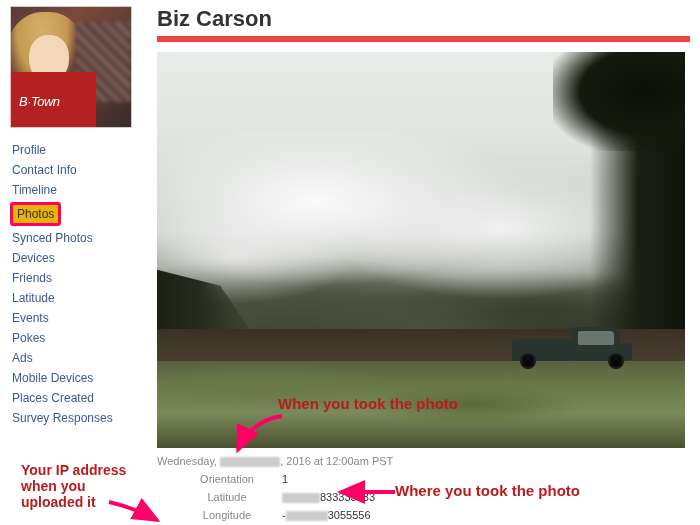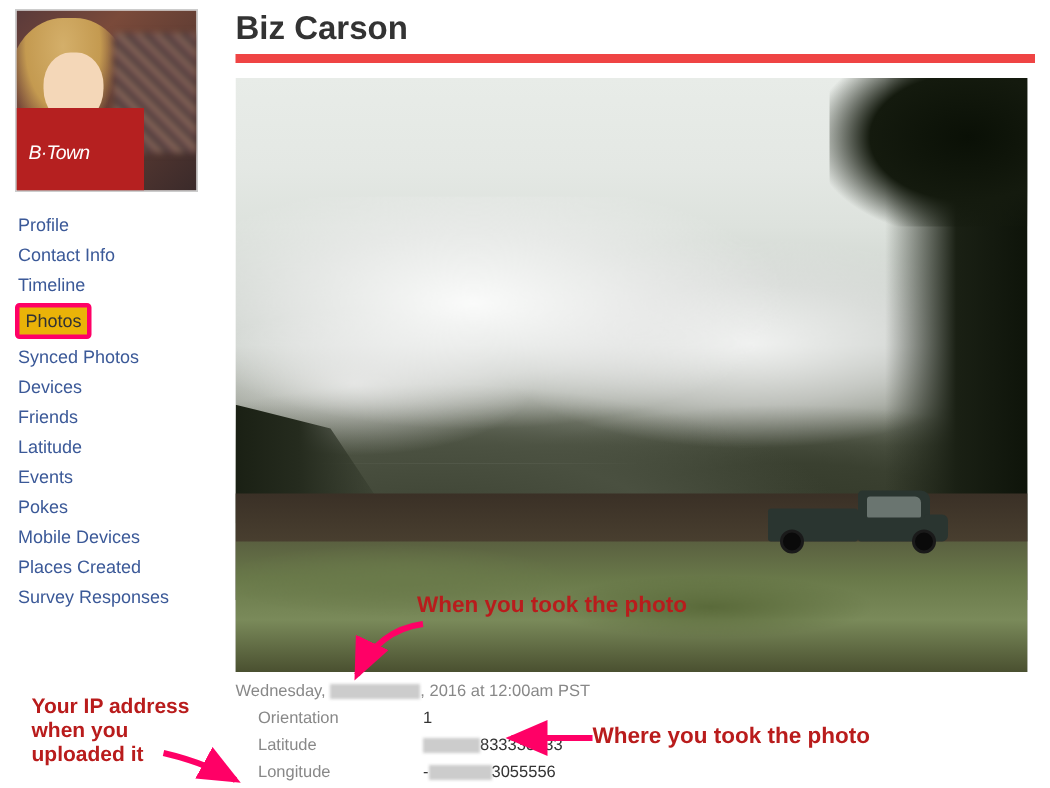--- a/index.html
+++ b/index.html
@@ -142,21 +142,21 @@
   .truck {
     position: absolute; right: 10%; bottom: 20%;
     width: 120px; height: 50px;
   }
   .truck .bed { position: absolute; left: 0; bottom: 8px; width: 60px; height: 22px; background: #2a3530; border-radius: 2px; }
   .truck .cab { position: absolute; right: 12px; bottom: 8px; width: 48px; height: 34px; background: #2a3530; border-radius: 3px 6px 2px 2px; }
   .truck .window { position: absolute; right: 18px; bottom: 24px; width: 36px; height: 14px; background: #6a7570; border-radius: 2px 4px 1px 1px; }
   .truck .hood { position: absolute; right: 0; bottom: 8px; width: 16px; height: 18px; background: #2a3530; border-radius: 2px 4px 4px 2px; }
   .truck .w1, .truck .w2 { position: absolute; bottom: 0; width: 16px; height: 16px; background: #0a0a0a; border-radius: 50%; border: 2px solid #1a1a1a; }
   .truck .w1 { left: 8px; } .truck .w2 { right: 8px; }
-  .meta { margin-top: 4px; font-size: 11px; color: #888; }
+  .meta { margin-top: 4px; font-size: 11px; color: #888; text-align: center; }
   .meta-row { display: flex; padding: 3px 0; }
   .meta-label { width: 110px; color: #888; margin-left: 15px; }
   .meta-value { color: #333; }
   .redact { display: inline-block; height: 10px; background: #ccc; vertical-align: middle; filter: blur(1px); }
   
   .anno {
     position: absolute;
     color: #b91c1c;
     font-weight: bold;
     font-size: 15px;
@@ -181,20 +181,21 @@
       <a class="nav-item">Profile</a>
       <a class="nav-item">Contact Info</a>
       <a class="nav-item">Timeline</a>
       <a class="nav-item active">Photos</a>
       <a class="nav-item">Synced Photos</a>
       <a class="nav-item">Devices</a>
       <a class="nav-item">Friends</a>
       <a class="nav-item">Latitude</a>
       <a class="nav-item">Events</a>
       <a class="nav-item">Pokes</a>
+      <a class="nav-item">Ads</a>
       <a class="nav-item">Mobile Devices</a>
       <a class="nav-item">Places Created</a>
       <a class="nav-item">Survey Responses</a>
     </nav>
   </aside>
 
   <main class="main">
     <h1 class="page-title">Biz Carson</h1>
 
     <div class="photo">

